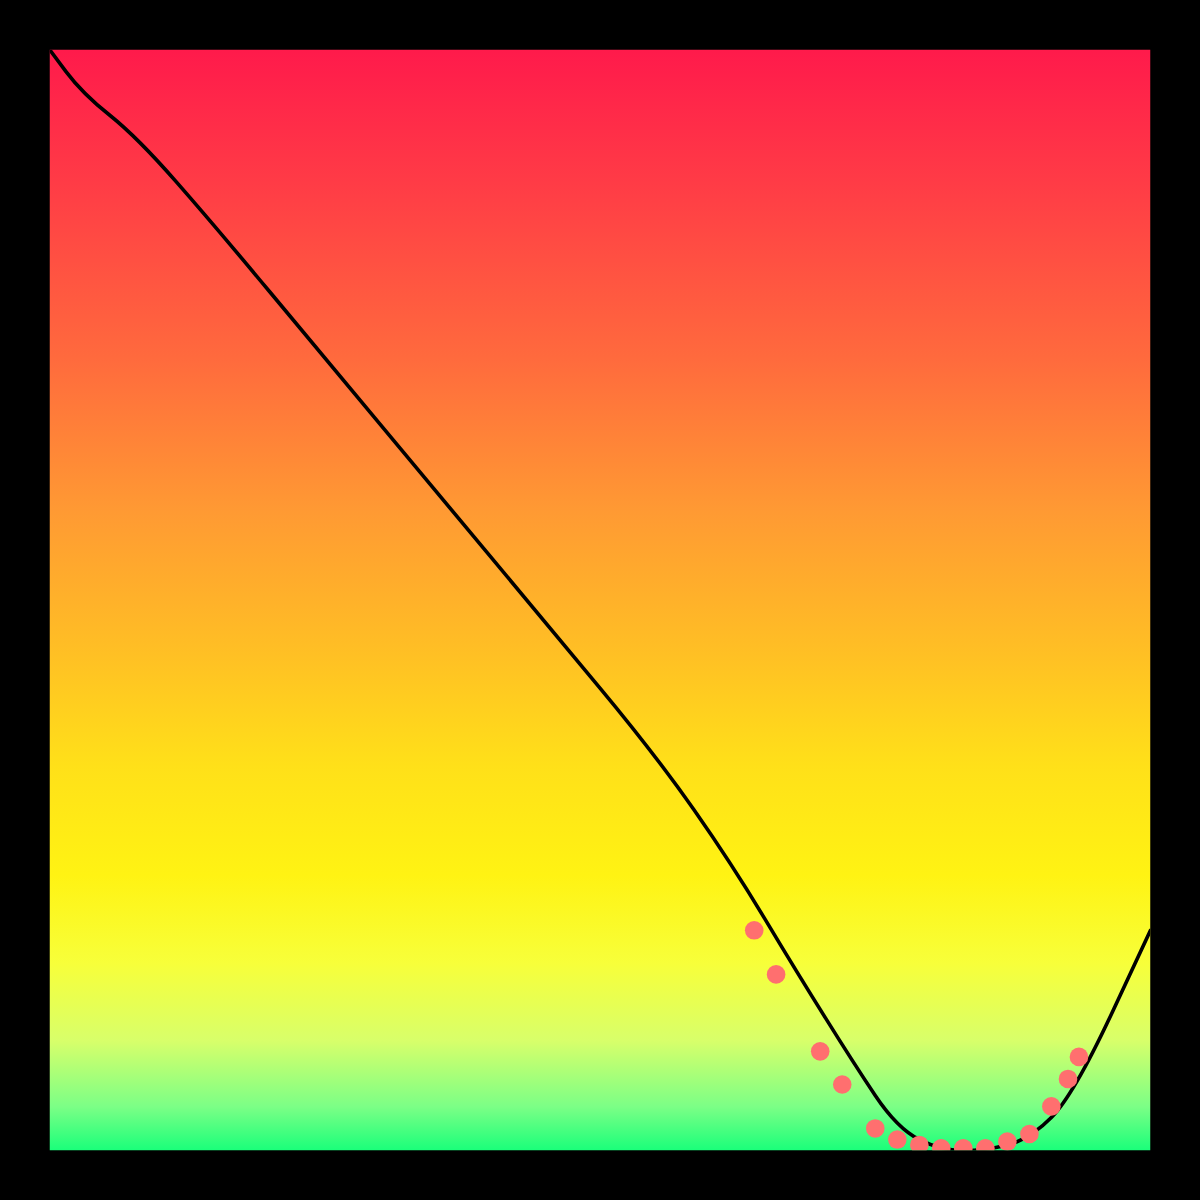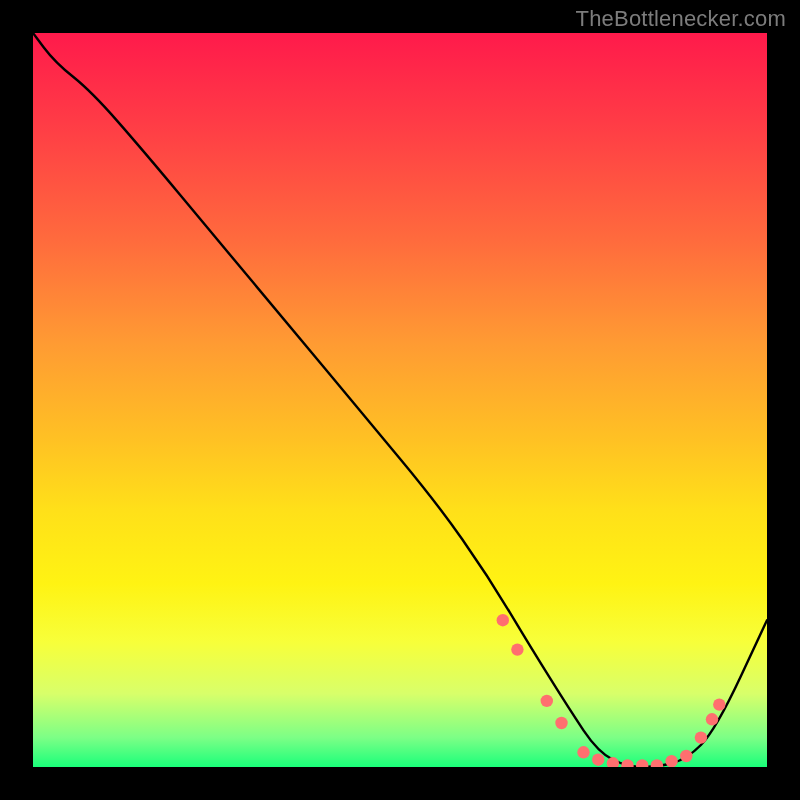--- a/index.html
+++ b/index.html
@@ -58,21 +58,20 @@
     inset: 0;
     width: 100%;
     height: 100%;
   }
 </style>
 </head>
 <body>
 
 <div class="frame">
 
-  <div class="attribution">TheBottlenecker.com</div>
 
   <div class="plot-area">
     <div class="gradient"></div>
 
     <svg class="curve" viewBox="0 0 734 734" preserveAspectRatio="none">
       <path d="M 0.0 0.0 Q 0.0 0.0 11.0 14.7 Q 22.0 29.4 40.4 44.0 Q 58.7 58.7 84.4 88.1 Q 110.1 117.4 146.8 161.5 Q 183.5 205.5 220.2 249.6 Q 256.9 293.6 293.6 337.6 Q 330.3 381.7 367.0 425.7 Q 403.7 469.8 429.4 506.5 Q 455.1 543.2 477.1 579.9 Q 499.1 616.6 517.5 645.9 Q 535.8 675.3 550.5 697.3 Q 565.2 719.3 579.9 726.7 Q 594.5 734.0 609.2 734.0 Q 623.9 734.0 638.6 730.3 Q 653.3 726.7 667.9 712.0 Q 682.6 697.3 708.3 642.3 T 734.0 587.2" fill="none" stroke="#000" stroke-width="2.4" stroke-linecap="round" stroke-linejoin="round" id="curve-path"></path>
       <g id="marker-group">
           <circle cx="469.8" cy="587.2" r="6.2" fill="#ff6f6f"></circle>
           <circle cx="484.4" cy="616.6" r="6.2" fill="#ff6f6f"></circle>
           <circle cx="513.8" cy="667.9" r="6.2" fill="#ff6f6f"></circle>

